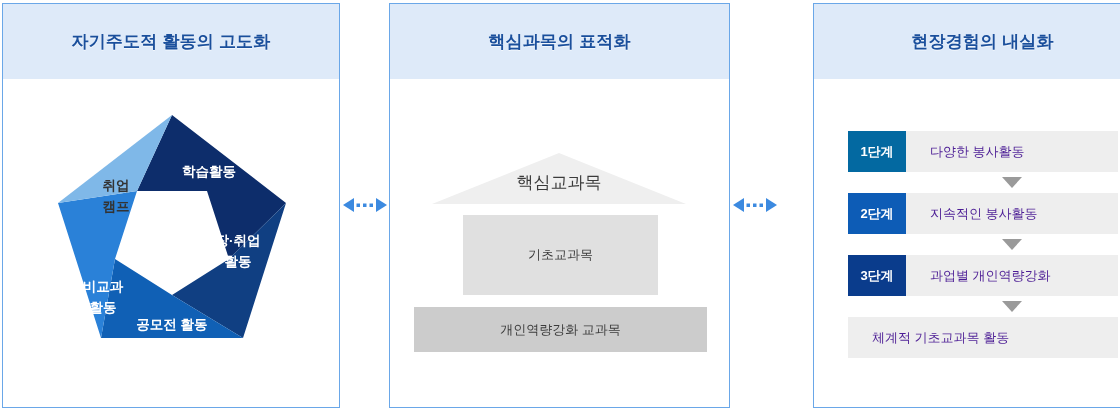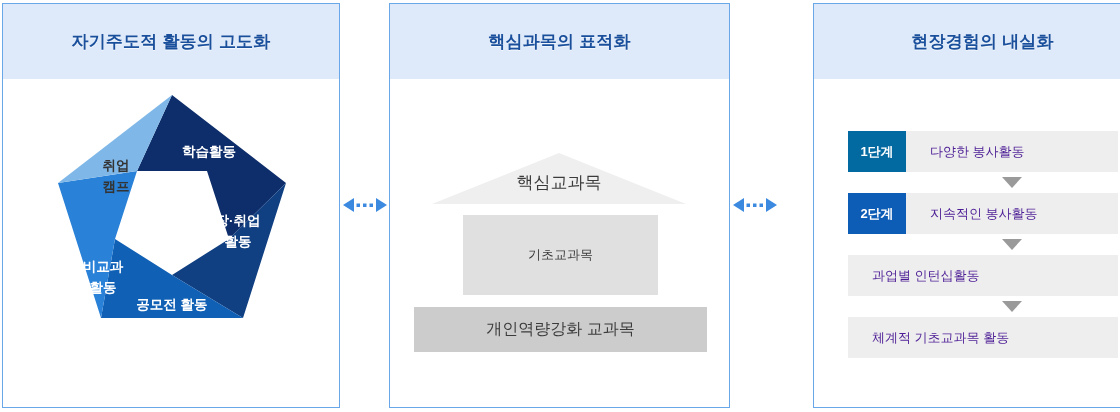--- a/index.html
+++ b/index.html
@@ -60,21 +60,21 @@
     width: 44px;
     height: 18px;
   }
   #connector-1 { left: 343px; }
   #connector-2 { left: 733px; }
 
   
   #pentagon-wrap {
     position: absolute;
     left: 6px;
-    top: 4px;
+    top: 24px;
     width: 320px;
     height: 250px;
   }
 
   
   #house-wrap {
     position: absolute;
     left: 0;
     top: 0;
     width: 339px;
@@ -112,21 +112,21 @@
   .house-base {
     position: absolute;
     left: 24px;
     top: 228px;
     width: 293px;
     height: 45px;
     background: #cccccc;
     display: flex;
     align-items: center;
     justify-content: center;
-    font-size: 16px;
+    font-size: 13px;
     color: #3b3b3b;
   }
 
   
   #steps-wrap {
     position: absolute;
     left: 34px;
     top: 52px;
     width: 270px;
   }
@@ -266,21 +266,22 @@
           <div class="step-text">지속적인 봉사활동</div>
         </div>
 
         <div class="step-arrow">
           <svg width="20" height="11" viewBox="0 0 20 11">
             <polygon points="0,0 20,0 10,11" fill="#9a9a9a"></polygon>
           </svg>
         </div>
 
         <div class="step-row">
-          <div class="step-text">과업별 인턴십활동</div>
+          <div class="step-badge" style="background:#0a3c8c">3단계</div>
+          <div class="step-text">과업별 개인역량강화</div>
         </div>
 
         <div class="step-arrow">
           <svg width="20" height="11" viewBox="0 0 20 11">
             <polygon points="0,0 20,0 10,11" fill="#9a9a9a"></polygon>
           </svg>
         </div>
 
         <div class="step-row">
           <div class="step-text">체계적 기초교과목 활동</div>

